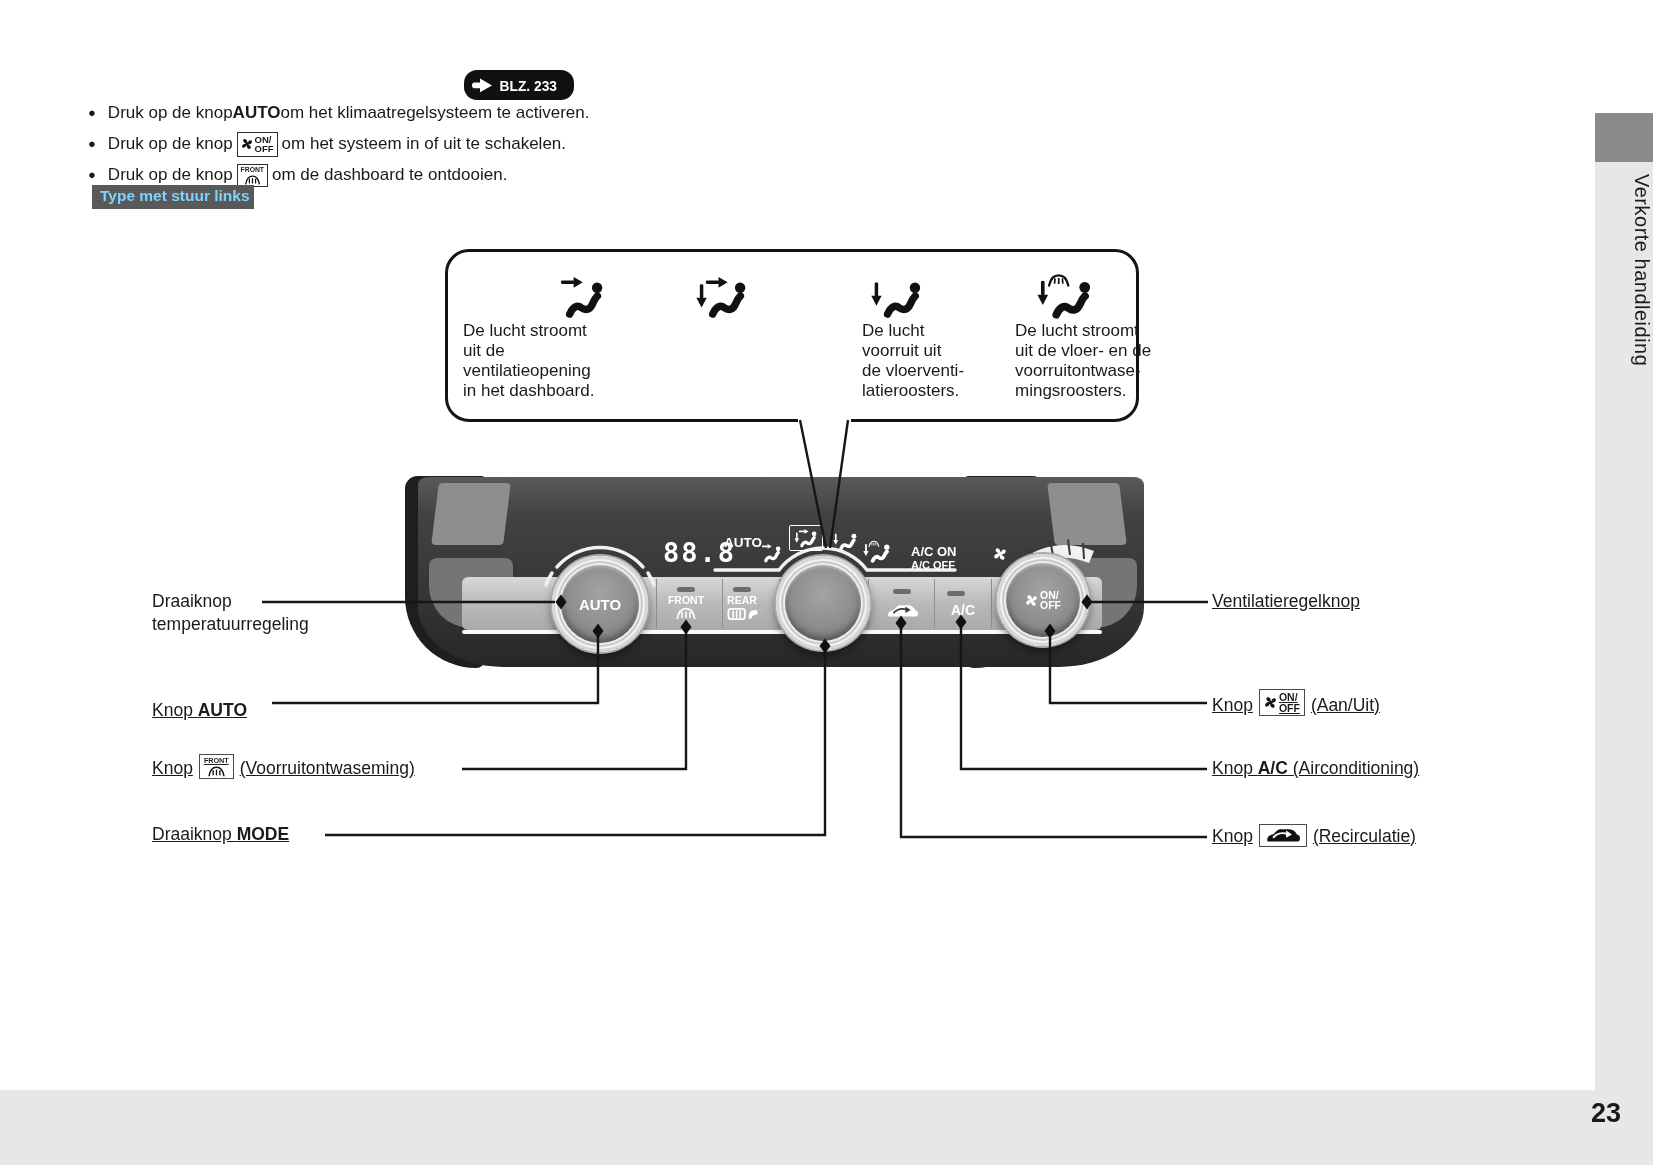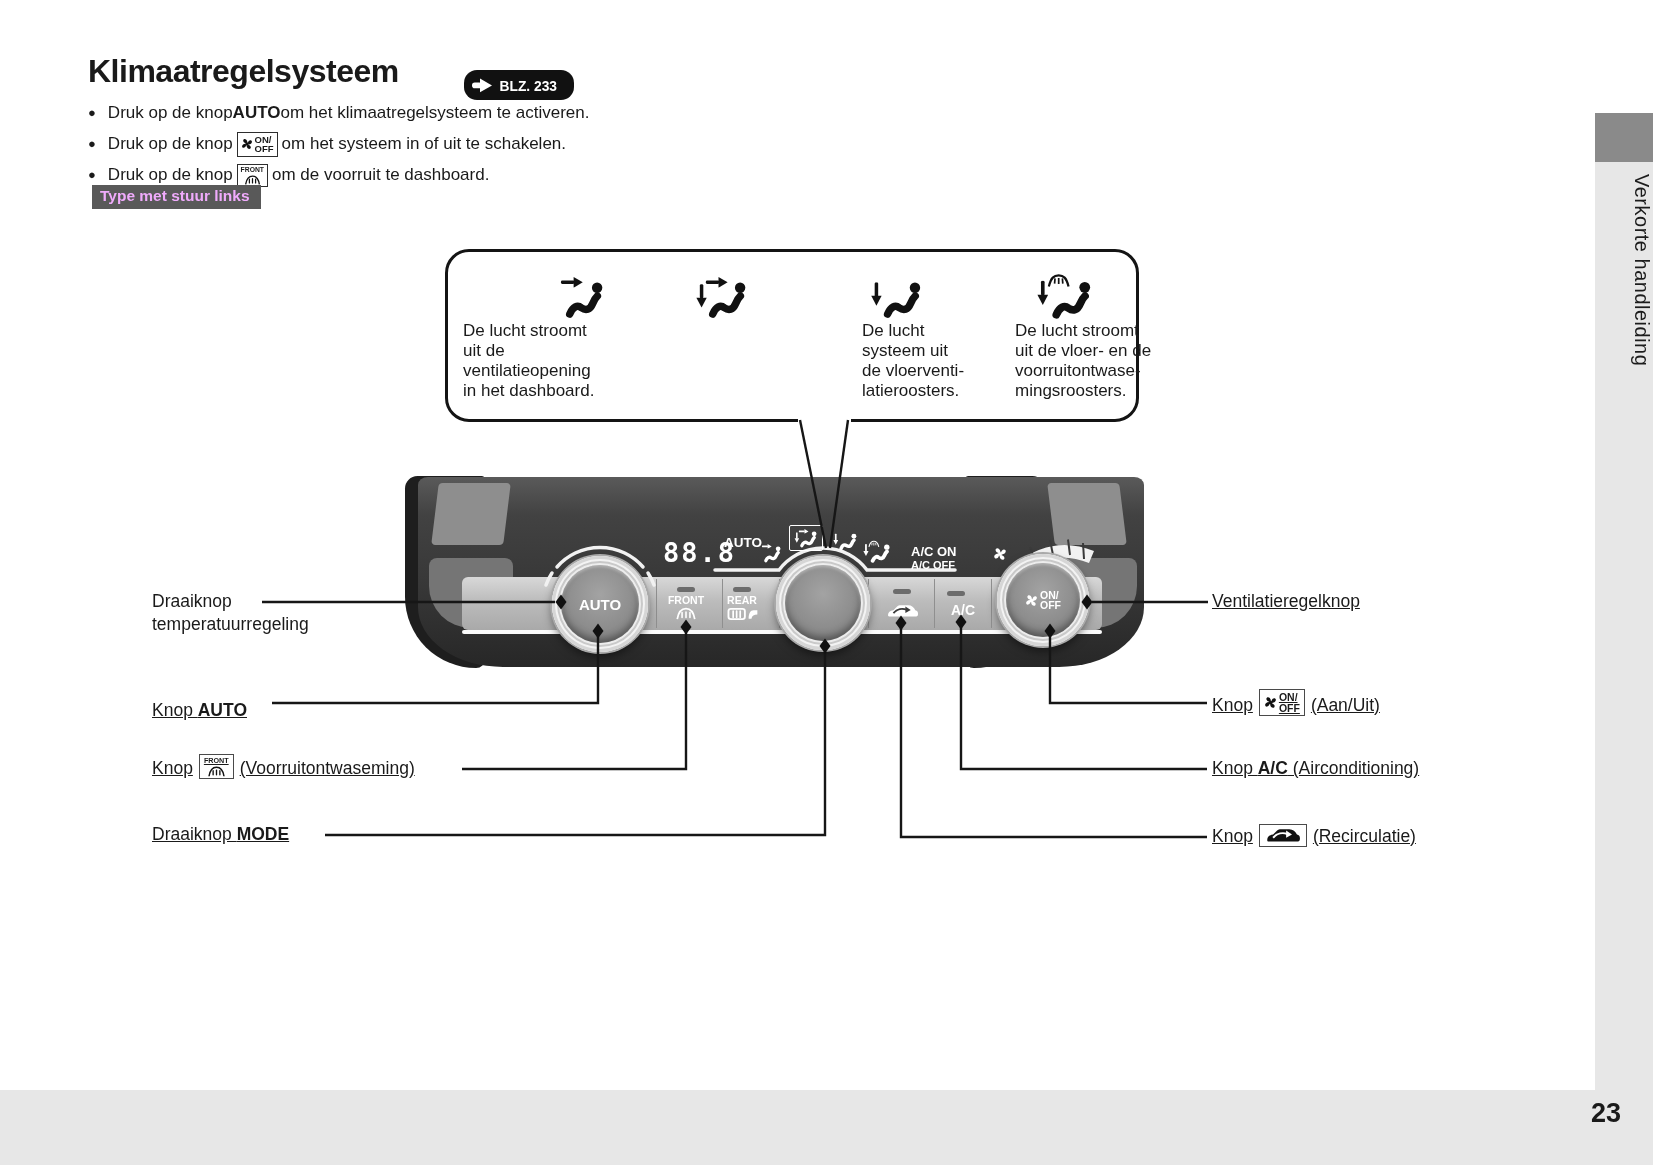--- a/index.html
+++ b/index.html
@@ -16,22 +16,22 @@
   .page-ref span{color:#fff;font-size:15px;font-weight:bold;display:inline-block;transform:scaleX(.92);}
   .bullets{left:88px;top:101px;font-size:17px;}
   .brow{display:flex;align-items:center;margin-bottom:7px;height:24px;white-space:nowrap;}
   .dot{font-size:13px;margin-right:12px;position:relative;top:-1px;}
   .inline-badge{display:inline-flex;align-items:center;justify-content:center;border:1.5px solid #2d2d2d;
                 background:#fff;margin:0 4px;vertical-align:middle;}
   .badge-fan{padding:2px 3px;gap:2px;}
   .badge-fan .txt{display:flex;flex-direction:column;font-size:9.5px;font-weight:bold;line-height:9.5px;letter-spacing:0;}
   .badge-front{flex-direction:column;padding:1px 3px;}
   .badge-front .txt{font-size:6.8px;font-weight:bold;line-height:8px;}
-  .type-label{left:92px;top:185px;background:#595959;color:#f0abfc;font-size:15.5px;font-weight:bold;
-              padding:2px 11px 4px 8px;}
+  .type-label{left:92px;top:185px;background:#595959;color:#7dd3fc;font-size:15.5px;font-weight:bold;
+              padding:2px 4px 4px 8px;}
 
   
   .callout{left:445px;top:249px;width:688px;height:167px;border:3px solid #141414;border-radius:24px;background:#fff;}
   .cicon{position:absolute;color:#111;}
   .ctext{position:absolute;top:69px;font-size:17px;line-height:20px;}
 
   
   .lbl{position:absolute;font-size:17.5px;white-space:nowrap;display:flex;align-items:flex-end;gap:6px;text-decoration:underline;}
   .lbl2{line-height:23px;font-size:17.5px;}
   .lblbadge{display:inline-flex;align-items:center;justify-content:center;border:1.5px solid #4a4a4a;background:#fff;}
@@ -117,21 +117,20 @@
 </svg>
 
 <div id="page">
 
   <div class="abs" style="left:1595px;top:113px;width:58px;height:49px;background:#8a8a8a;"></div>
   <div class="abs" style="left:1595px;top:162px;width:58px;height:1003px;background:#e7e7e7;"></div>
   <div class="abs" style="left:1595px;top:174px;width:58px;writing-mode:vertical-rl;font-size:20px;color:#1c1c1c;text-align:left;letter-spacing:.5px;display:flex;justify-content:center;">Verkorte handleiding</div>
   <div class="abs" style="left:0;top:1090px;width:1653px;height:75px;background:#e7e7e7;"></div>
   <div class="abs" style="right:32px;top:1098px;font-size:27px;font-weight:bold;">23</div>
 
-  <div class="abs title">Klimaatregelsysteem</div>
   <div class="abs page-ref">
     <svg width="22" height="15" viewBox="0 0 22 15">
       <rect x="1" y="4.6" width="10" height="5.6" rx="2.8" fill="#fff"></rect>
       <polygon points="9,0.5 21,7.4 9,14.3" fill="#fff"></polygon>
     </svg>
     <span>BLZ. 233</span>
   </div>
 
   <div class="abs bullets">
     <div class="brow">
@@ -156,21 +155,21 @@
     </div>
     <div class="brow">
       <span class="dot">●</span>
       <span>Druk op de knop </span>
       <span class="inline-badge badge-front">
         <span class="txt">FRONT</span>
         <svg width="17" height="11" style="color:#111">
             <use href="#sym-front" width="17" height="11"></use>
           </svg>
       </span>
-      <span> om de voorruit te dashboard.</span>
+      <span> om de dashboard te ontdooien.</span>
     </div>
   </div>
 
   <div class="abs type-label">Type met stuur links</div>
 
   <div class="abs callout">
     <svg class="cicon" style="left:105px;top:22px" width="52" height="46" viewBox="0 0 56 48">
       <use href="#sym-person" x="12" y="4" width="44" height="44"></use>
       <use href="#sym-arrow-r" x="8" y="2" width="25" height="12"></use>
     </svg>
@@ -186,21 +185,21 @@
     <svg class="cicon" style="left:589px;top:20px" width="54" height="48" viewBox="0 0 56 48">
       <use href="#sym-person" x="14" y="5" width="44" height="44"></use>
       <use href="#sym-fanwin" x="9" y="0" width="27" height="16"></use>
       <use href="#sym-arrow-d" x="0" y="8" width="12" height="26"></use>
     </svg>
     <div class="ctext pre-line" style="left:15px;width:182px;">De lucht stroomt
 uit de
 ventilatieopening
 in het dashboard.</div>
     <div class="ctext pre-line" style="left:414px;width:150px;">De lucht
-systeem uit
+voorruit uit
 de vloerventi-
 latieroosters.</div>
     <div class="ctext pre-line" style="left:567px;width:155px;">De lucht stroomt
 uit de vloer- en de
 voorruitontwase-
 mingsroosters.</div>
   </div>
 
   <div class="abs panel">
     <div class="wing l"></div>

